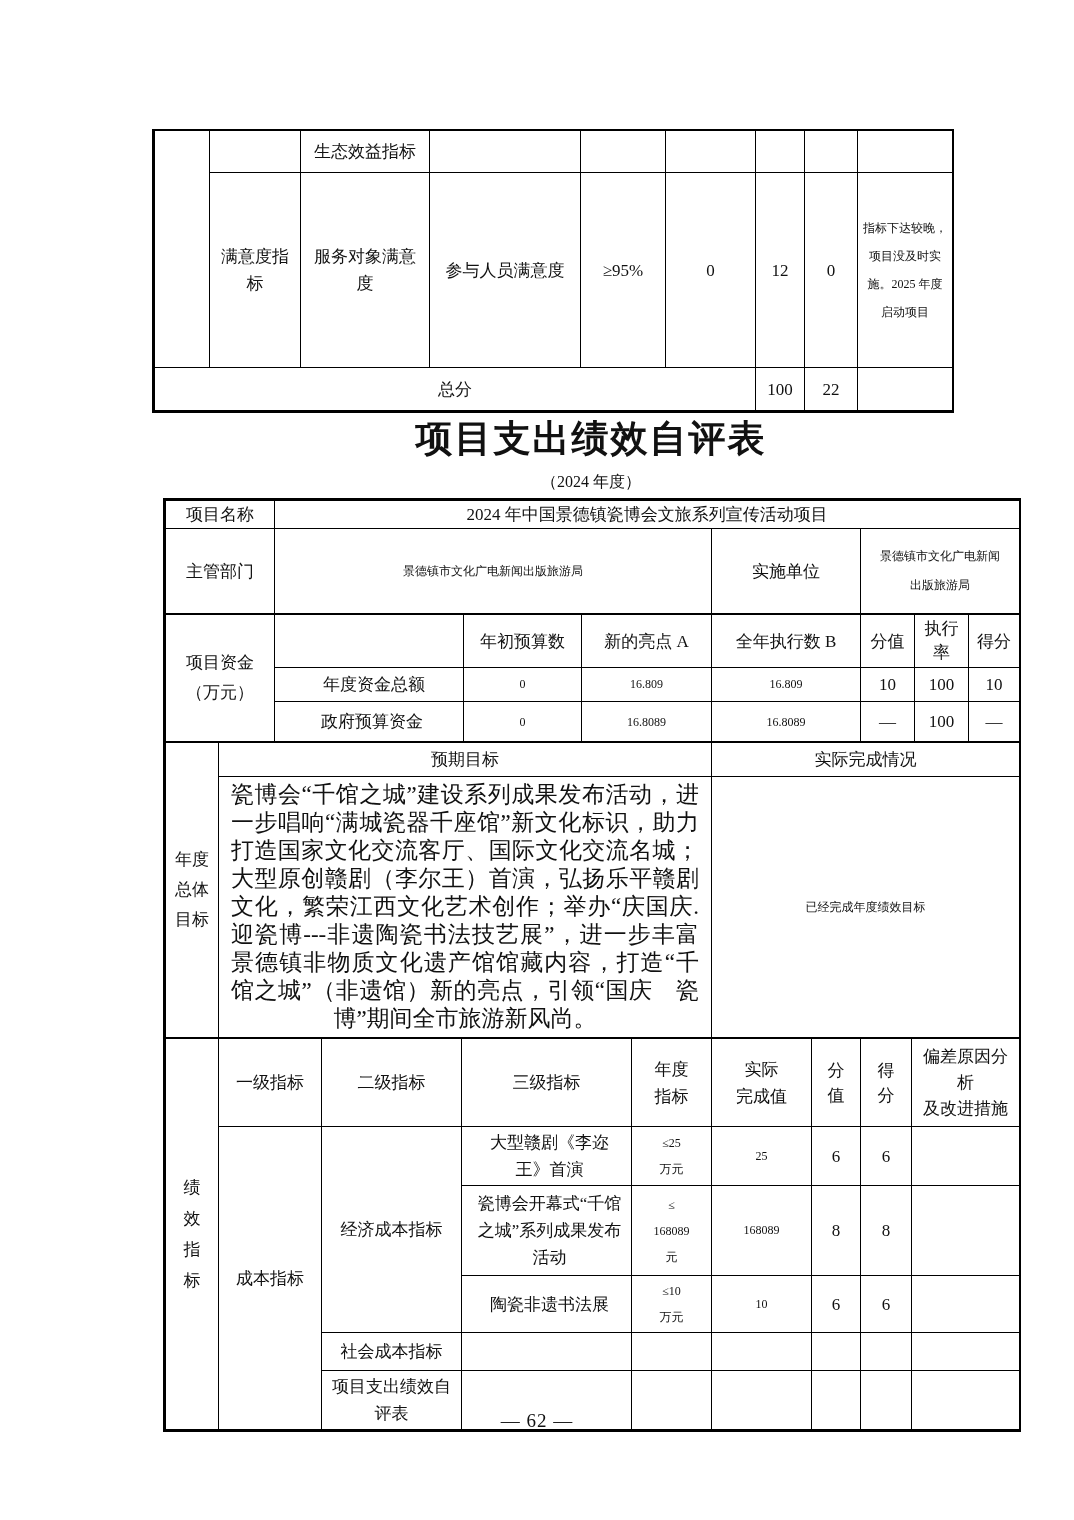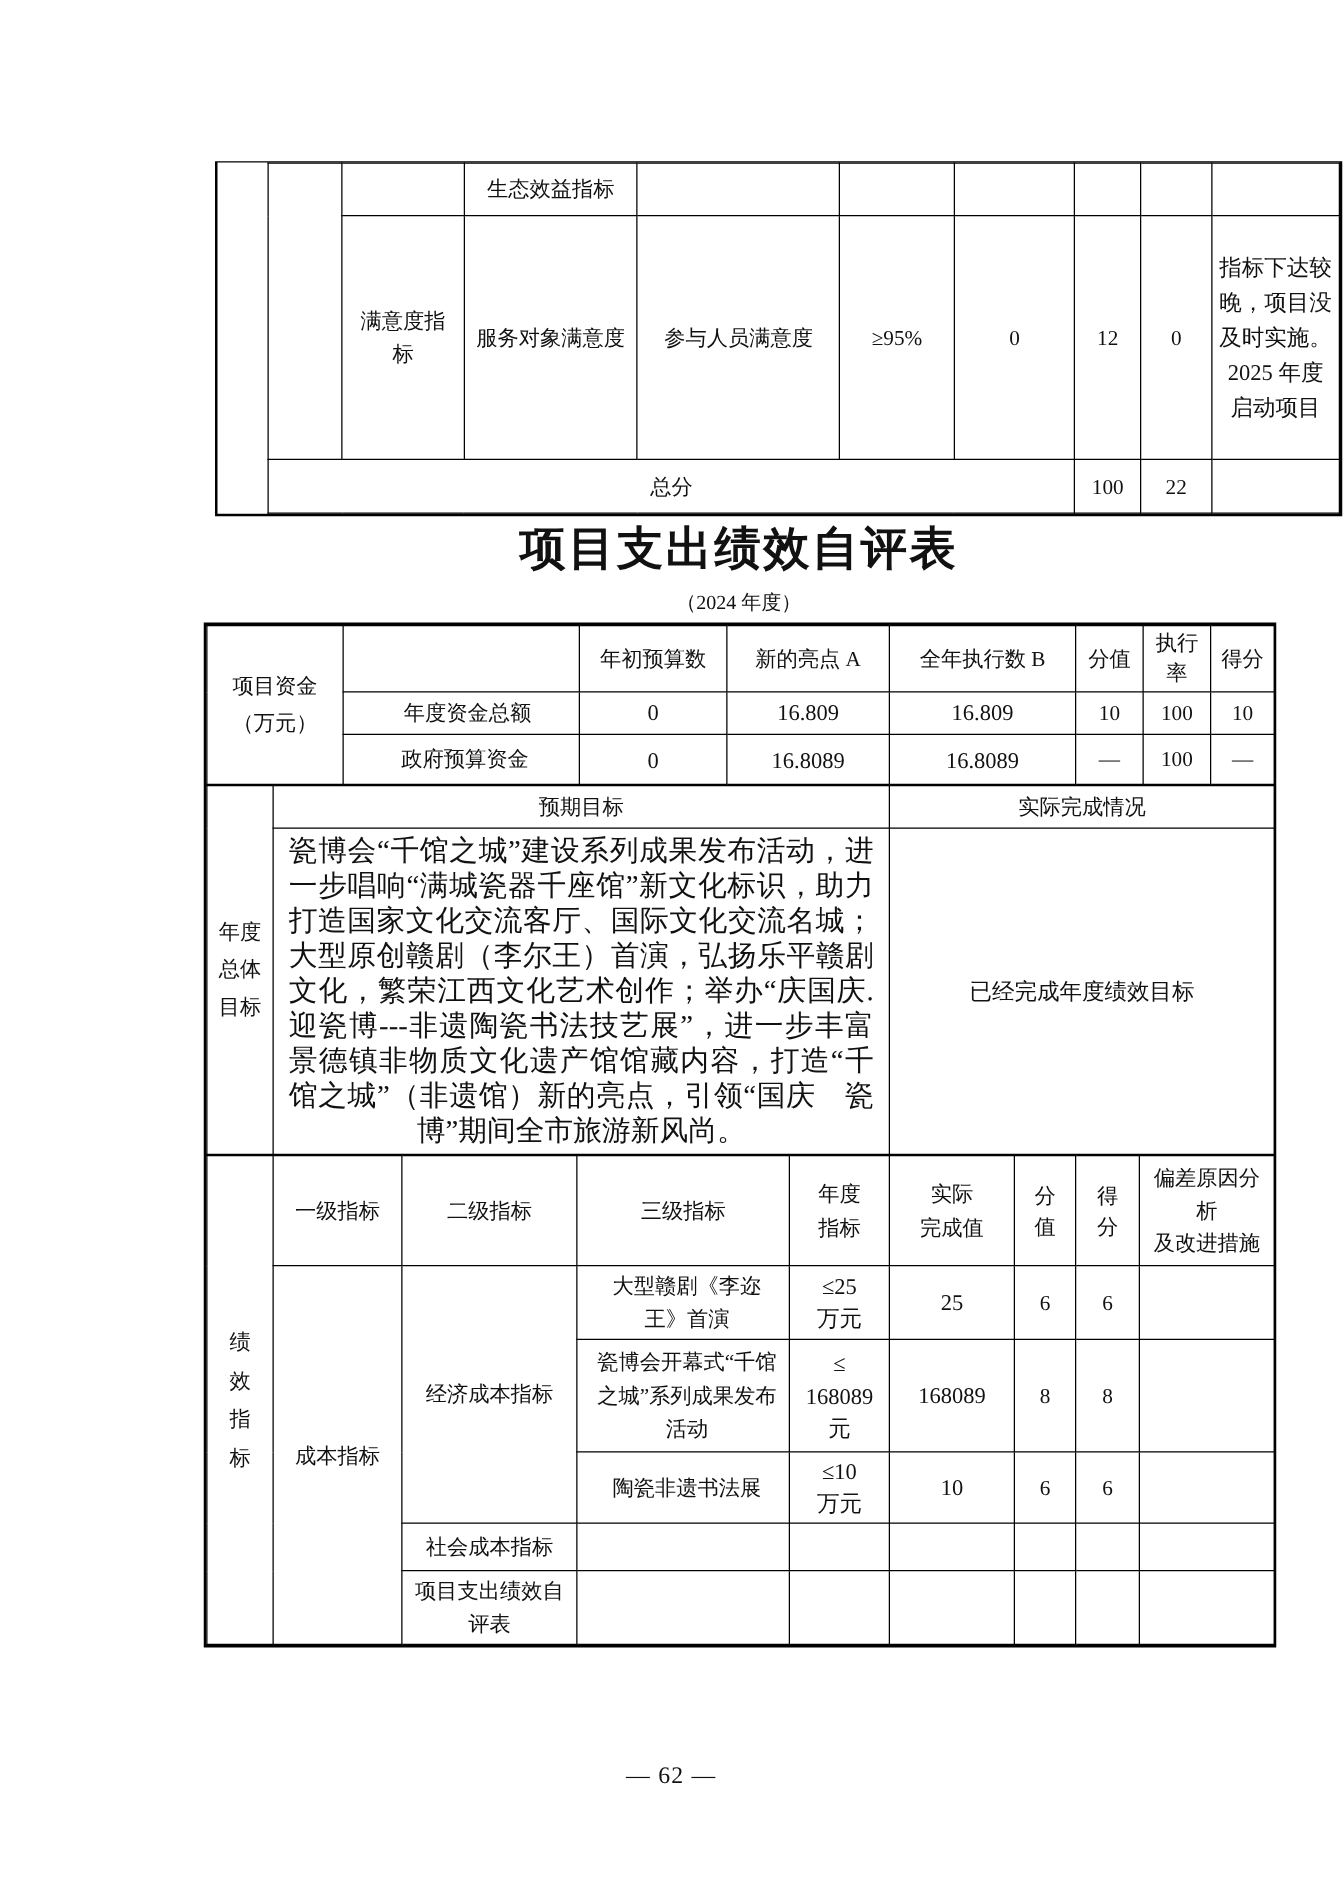--- a/index.html
+++ b/index.html
@@ -18,39 +18,39 @@
     padding:2px 6px; overflow:hidden;
     word-break:break-all;
   }
   .prewrap { white-space:pre-line; }
   .leftal { text-align:center; padding-left:12px; }
   .pad14 { padding-left:14px; padding-right:14px; }
   .goaltext {
     text-align:justify; text-align-last:center;
     font-size:23px; line-height:28px; padding:4px 12px;
   }
-  .bigcell { font-size:18px; }
+  .bigcell { font-size:12px; }
   .vlabel { line-height:30px; }
   .title {
     position:absolute; left:164px; width:854px; top:414px;
     text-align:center; font-size:37px; font-weight:bold; letter-spacing:2px;
   }
   .subtitle {
     position:absolute; left:164px; width:854px; top:472px;
     text-align:center; font-size:16px;
   }
   .pageno {
     position:absolute; left:0; width:1074px; top:1410px;
     text-align:center; font-size:19px; letter-spacing:1px;
   }
 </style>
 </head>
 <body>
 
-<div class="tblock" style="left:172px; top:129px; width:902px; border-top-width:1px;padding-left:40px;">
+<div class="tblock" style="left:152px; top:129px; width:802px; border-top-width:1px;">
   <table>
     <colgroup>
       <col style="width:55px">
         <col style="width:91px">
         <col style="width:129px">
       <col style="width:151px">
         <col style="width:85px">
         <col style="width:90px">
       <col style="width:49px">
         <col style="width:53px">
@@ -86,20 +86,40 @@
     </tr>
   </tbody>
     </table>
 </div>
 
 <div class="title">项目支出绩效自评表</div>
 <div class="subtitle">（2024 年度）</div>
 
 <div class="tblock" style="left:163px; top:498px; width:858px;">
 
+  <table>
+    <colgroup>
+      <col style="width:109px">
+        <col style="width:437px">
+        <col style="width:149px">
+        <col style="width:159px">
+    </colgroup>
+    <tbody>
+        <tr style="height:28px">
+      <td style="line-height:22px; padding:1px 2px;">项目名称</td>
+      <td colspan="3" style="line-height:22px; padding:1px 2px;">2024 年中国景德镇瓷博会文旅系列宣传活动项目</td>
+    </tr>
+    <tr style="height:85px">
+      <td>主管部门</td>
+      <td class="bigcell">景德镇市文化广电新闻出版旅游局</td>
+      <td>实施单位</td>
+      <td class="pad14 bigcell" style="line-height:29px;">景德镇市文化广电新闻出版旅游局</td>
+    </tr>
+  </tbody>
+    </table>
 
   <table>
     <colgroup>
       <col style="width:109px">
         <col style="width:189px">
         <col style="width:118px">
         <col style="width:130px">
       <col style="width:149px">
         <col style="width:54px">
         <col style="width:54px">

